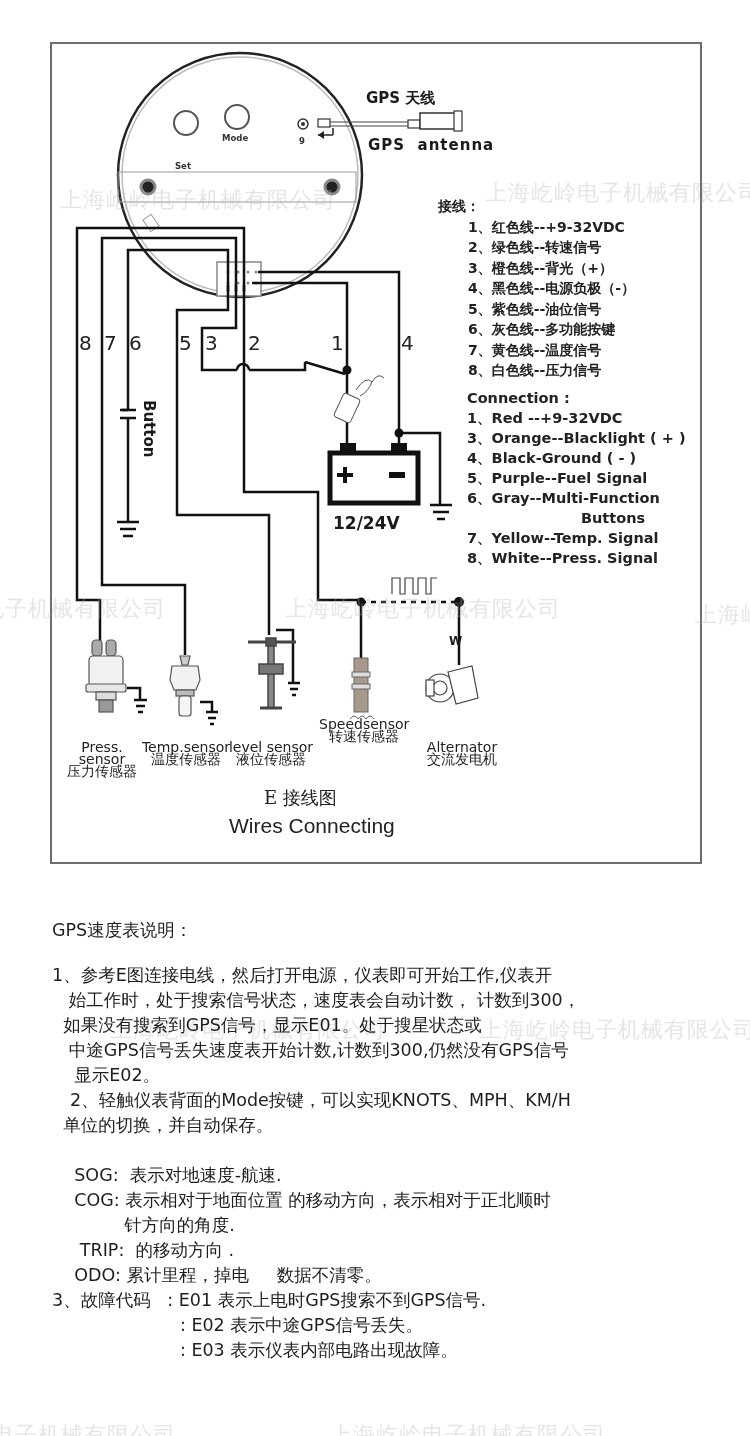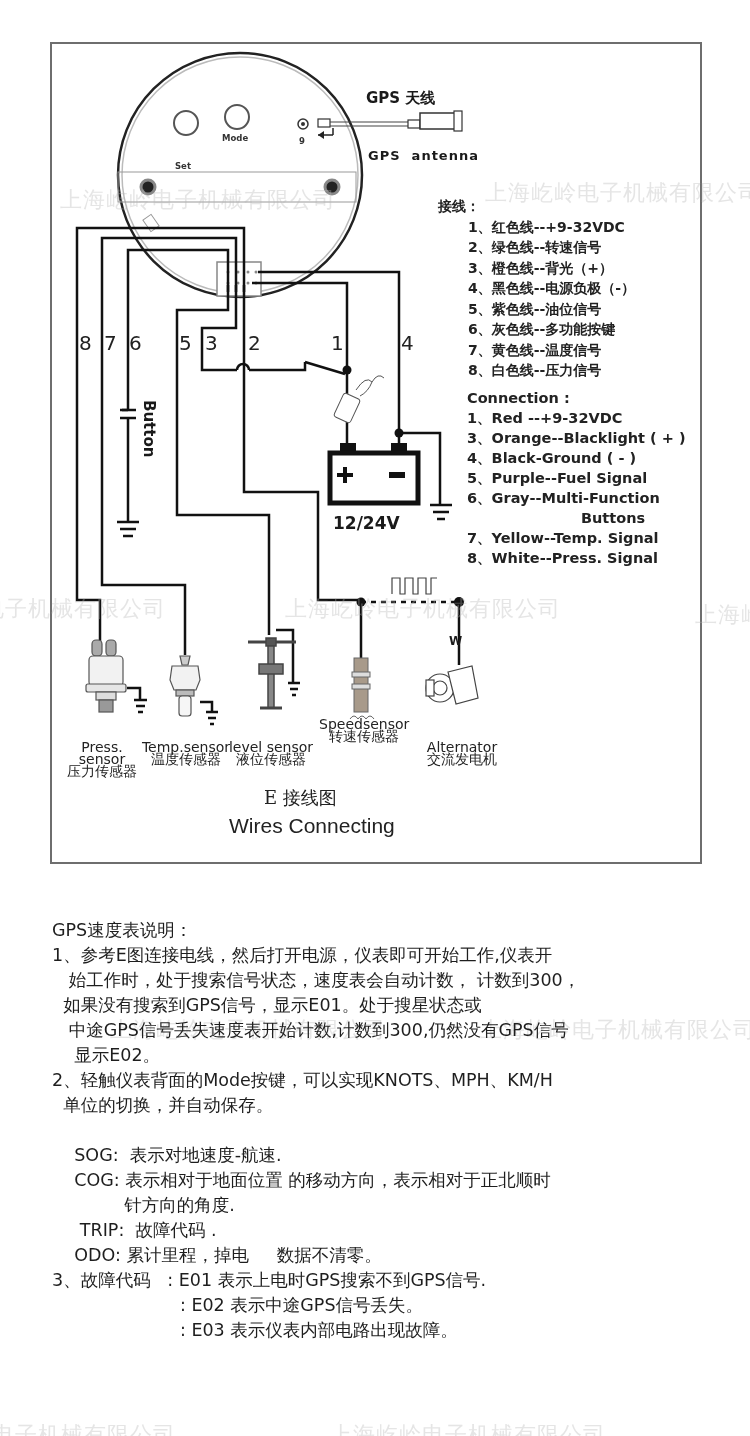--- a/index.html
+++ b/index.html
@@ -5,21 +5,21 @@
   html, body { margin:0; padding:0; background:#ffffff; }
   body { width:750px; height:1436px; position:relative; overflow:hidden; font-family:"DejaVu Sans", sans-serif; color:#1a1a1a; }
   .frame { position:absolute; left:50px; top:42px; width:652px; height:822px; border:2px solid #6e6e6e; box-sizing:border-box; background:#fff; }
   svg.diagram { position:absolute; left:0; top:0; width:750px; height:870px; }
   .wm { position:absolute; font-family:"DejaVu Sans", sans-serif; font-size:22px; color:rgba(180,180,180,0.35); white-space:nowrap; letter-spacing:1px; pointer-events:none; }
   .legend-cn { position:absolute; left:438px; top:196px; font-size:14px; font-weight:bold; line-height:20.5px; color:#222; }
   .legend-cn .item { padding-left:30px; }
   .legend-en { position:absolute; left:467px; top:388px; font-size:14.5px; font-weight:bold; line-height:20px; color:#222; }
   .legend-en .indent { padding-left:114px; }
   .gps-cn { position:absolute; left:366px; top:89px; font-size:15px; font-weight:bold;text-align:center; }
-  .gps-en { position:absolute; left:368px; top:148px; font-size:13px; font-weight:bold; letter-spacing:1px; }
+  .gps-en { position:absolute; left:368px; top:136px; font-size:15px; font-weight:bold; letter-spacing:1px; }
   .lbl-small { position:absolute; font-size:8.5px; font-weight:bold; color:#333; }
   .wire-num { position:absolute; font-size:20px; color:#222; }
   .bat-lbl { position:absolute; left:333px; top:513px; font-size:17px; font-weight:bold; }
   .button-lbl { position:absolute; left:128px; top:420px; font-size:15px; font-weight:bold; transform:rotate(90deg); transform-origin:left top; }
   .w-lbl { position:absolute; left:449px; top:634px; font-size:12px; font-weight:bold; }
   .sensor-lbl { position:absolute; font-size:14px; font-weight:normal; text-align:center; line-height:12px; color:#222; width:90px; }
   .cap-cn { position:absolute; left:264px; top:786px; font-family:"DejaVu Serif", serif; font-size:18px; color:#222; }
   .cap-en { position:absolute; left:229px; top:814px; font-family:"Liberation Sans", sans-serif; font-size:21px; color:#222; }
   .desc { position:absolute; left:52px; top:918px; width:690px; font-size:17.5px; line-height:25px; color:#1e1e1e; font-family:"DejaVu Sans", sans-serif; }
   .desc div { white-space:nowrap; }
@@ -255,29 +255,29 @@
 <div class="sensor-lbl" style="left:417px;top:741px;">
   <div>Alternator</div>
   <div>交流发电机</div>
 </div>
 
 <div class="cap-cn">E 接线图</div>
 <div class="cap-en">Wires Connecting</div>
 
 <div class="desc">
   <div>GPS速度表说明：</div>
-  <div style="white-space:pre;">1、参考E图连接电线，然后打开电源，仪表即可开始工作,仪表开</div>
+  <div style="white-space:pre;margin-top:20px;">1、参考E图连接电线，然后打开电源，仪表即可开始工作,仪表开</div>
   <div style="white-space:pre;">   始工作时，处于搜索信号状态，速度表会自动计数， 计数到300，</div>
   <div style="white-space:pre;">  如果没有搜索到GPS信号，显示E01。处于搜星状态或</div>
   <div style="white-space:pre;">   中途GPS信号丢失速度表开始计数,计数到300,仍然没有GPS信号</div>
   <div style="white-space:pre;">    显示E02。</div>
-  <div style="white-space:pre;">2、轻触仪表背面的Mode按键，可以实现KNOTS、MPH、KM/H</div>
+  <div style="white-space:pre;margin-left:18px;">2、轻触仪表背面的Mode按键，可以实现KNOTS、MPH、KM/H</div>
   <div style="white-space:pre;">  单位的切换，并自动保存。</div>
   <div style="white-space:pre;height:25px;"></div>
   <div style="white-space:pre;">    SOG:  表示对地速度-航速.</div>
   <div style="white-space:pre;">    COG: 表示相对于地面位置 的移动方向，表示相对于正北顺时</div>
   <div style="white-space:pre;">             针方向的角度.</div>
-  <div style="white-space:pre;">     TRIP:  故障代码 .</div>
+  <div style="white-space:pre;">     TRIP:  的移动方向 .</div>
   <div style="white-space:pre;">    ODO: 累计里程，掉电     数据不清零。</div>
   <div style="white-space:pre;">3、故障代码   : E01 表示上电时GPS搜索不到GPS信号.</div>
   <div style="white-space:pre;">                       : E02 表示中途GPS信号丢失。</div>
   <div style="white-space:pre;">                       : E03 表示仪表内部电路出现故障。</div>
 </div>
 
 </body></html>

